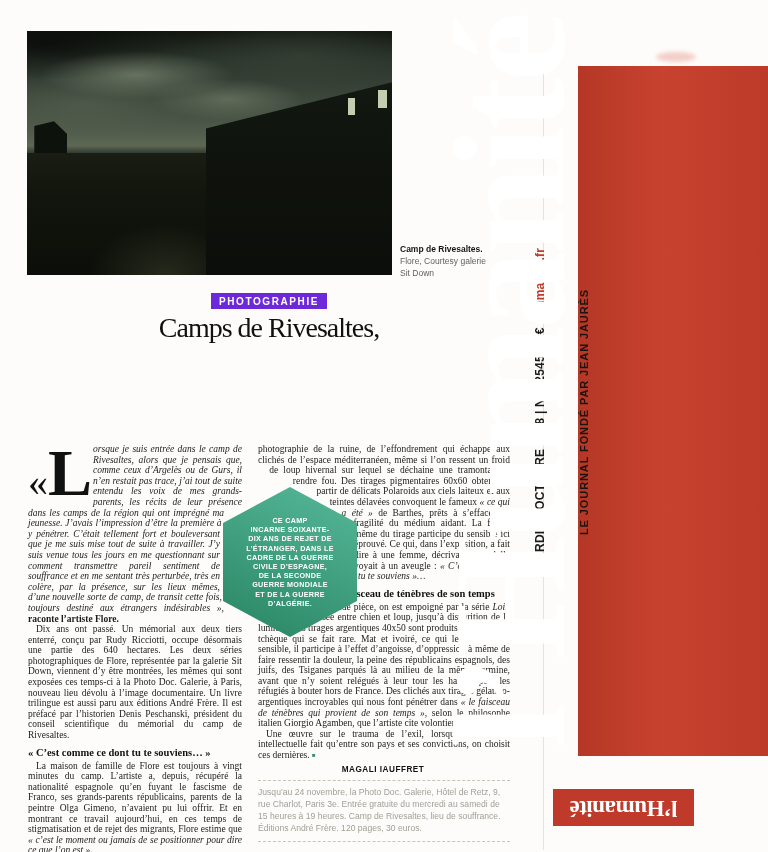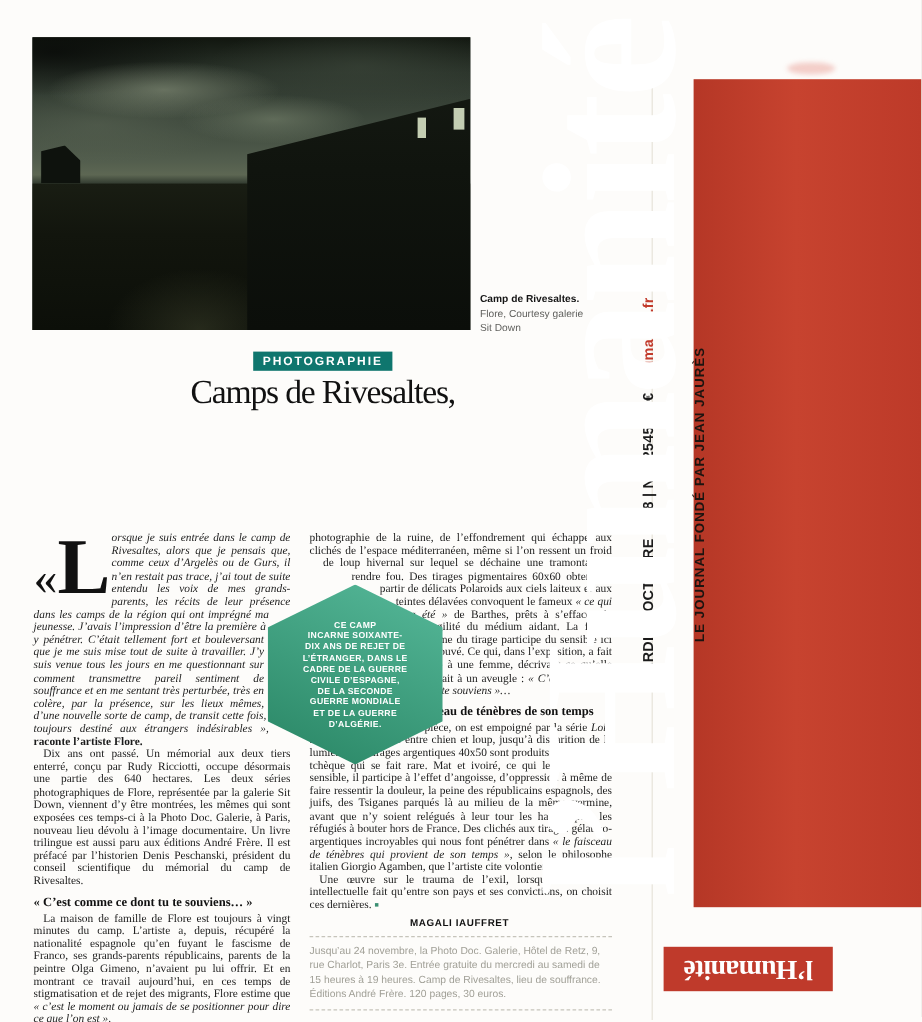--- a/index.html
+++ b/index.html
@@ -30,21 +30,21 @@
   .photo .win{position:absolute;background:#c3cdb2;}
   .photo .win.w1{left:88%;top:27.5%;width:2%;height:7%;}
   .photo .win.w2{left:96.3%;top:24%;width:2.2%;height:7.5%;}
 
   .caption{position:absolute;left:400px;top:244px;width:98px;
     font-family:"Liberation Sans",sans-serif;font-size:8.5px;line-height:1.4;color:#5f5f5c;}
   .caption .cap-title{display:block;font-weight:700;color:#151515;}
 
   
   .head{position:absolute;left:28px;top:291px;width:482px;text-align:center;}
-  .badge{display:inline-block;background:#0f766e;color:#fff;
+  .badge{display:inline-block;background:#6d28d9;color:#fff;
     font-family:"Liberation Sans",sans-serif;font-weight:700;font-size:10px;
     letter-spacing:1.6px;padding:3px 8px 2px;}
   h1.headline{margin:5px 0 0;font-weight:400;font-size:28px;line-height:1.02;
     letter-spacing:-1px;color:#111;}
   .standfirst{margin:8px auto 0;width:470px;font-family:"Liberation Sans",sans-serif;
     font-weight:600;font-size:14.2px;line-height:1.25;color:#2e2e2e;}
 
   
   .cols{position:absolute;left:28px;top:444px;width:482px;display:flex;gap:16px;}
   .col-left{width:214px;}
@@ -61,21 +61,21 @@
   .dc-g{font-size:40px;line-height:.72;font-weight:400;color:#111;}
   .dc-l{font-size:66px;line-height:.72;font-weight:700;color:#111;}
 
   .cut{display:block;}
   .cutL{float:right;width:22px;height:124px;
     shape-outside:polygon(100% 0,35% 12%,0 38%,0 60%,30% 88%,100% 100%);shape-margin:2px;}
   .cutR{float:left;width:96px;height:148px;
     shape-outside:polygon(0 0,0 6%,62% 24%,100% 46%,100% 62%,60% 80%,0 96%,0 100%);shape-margin:3px;}
 
   
-  .pullhex{position:absolute;left:223px;top:487px;width:146px;height:150px;
+  .pullhex{position:absolute;left:223px;top:487px;width:134px;height:150px;
     background:linear-gradient(205deg,#54b697 5%,#2d8a69 90%);
     clip-path:polygon(50% 0,100% 24%,100% 76%,50% 100%,0 76%,0 24%);
     display:flex;align-items:center;justify-content:center;text-align:center;}
   .pullhex .hx{font-family:"Liberation Sans",sans-serif;font-weight:700;font-size:7.2px;
     line-height:9.2px;letter-spacing:.3px;color:#fff;}
   .pullhex .hx span{display:block;}
 
   
   .byline{margin-top:4px;text-align:center;font-family:"Liberation Sans",sans-serif;
     font-weight:700;font-size:8.2px;letter-spacing:.5px;color:#111;padding-right:2px;}

